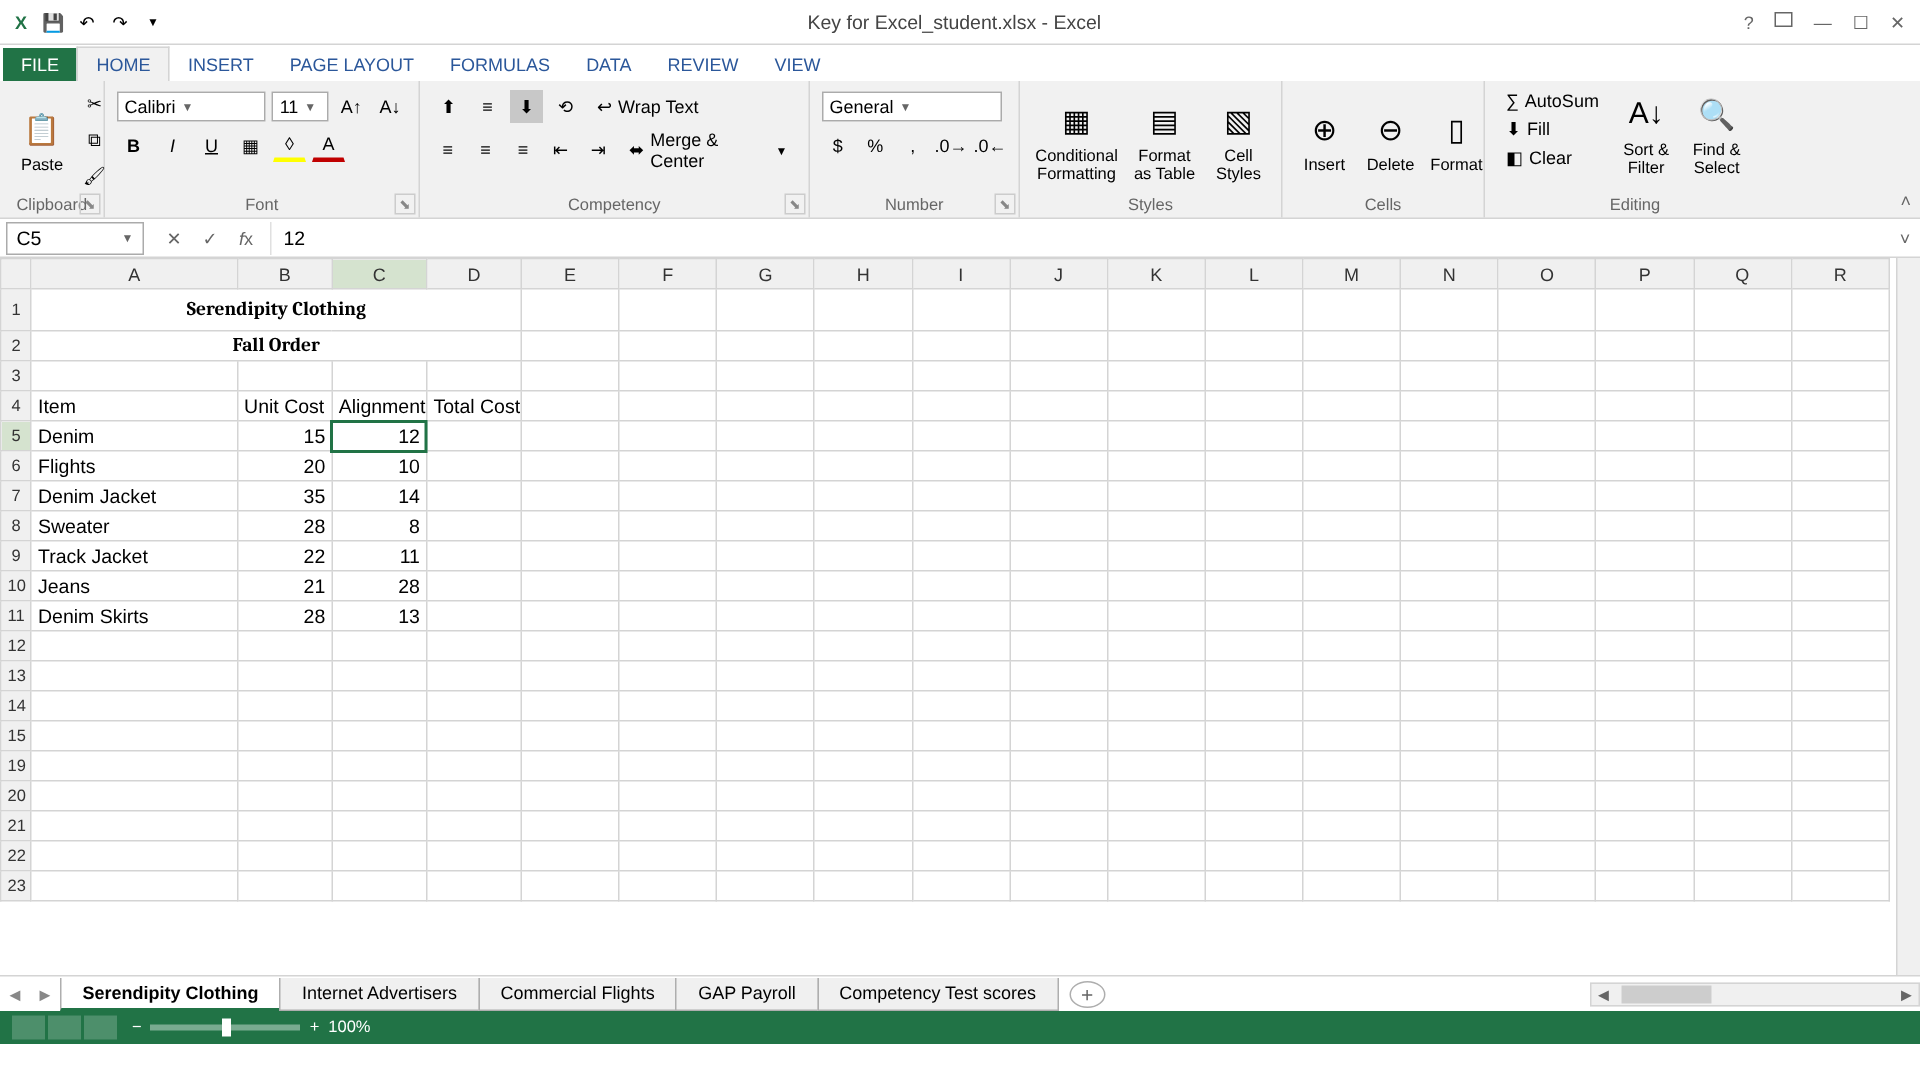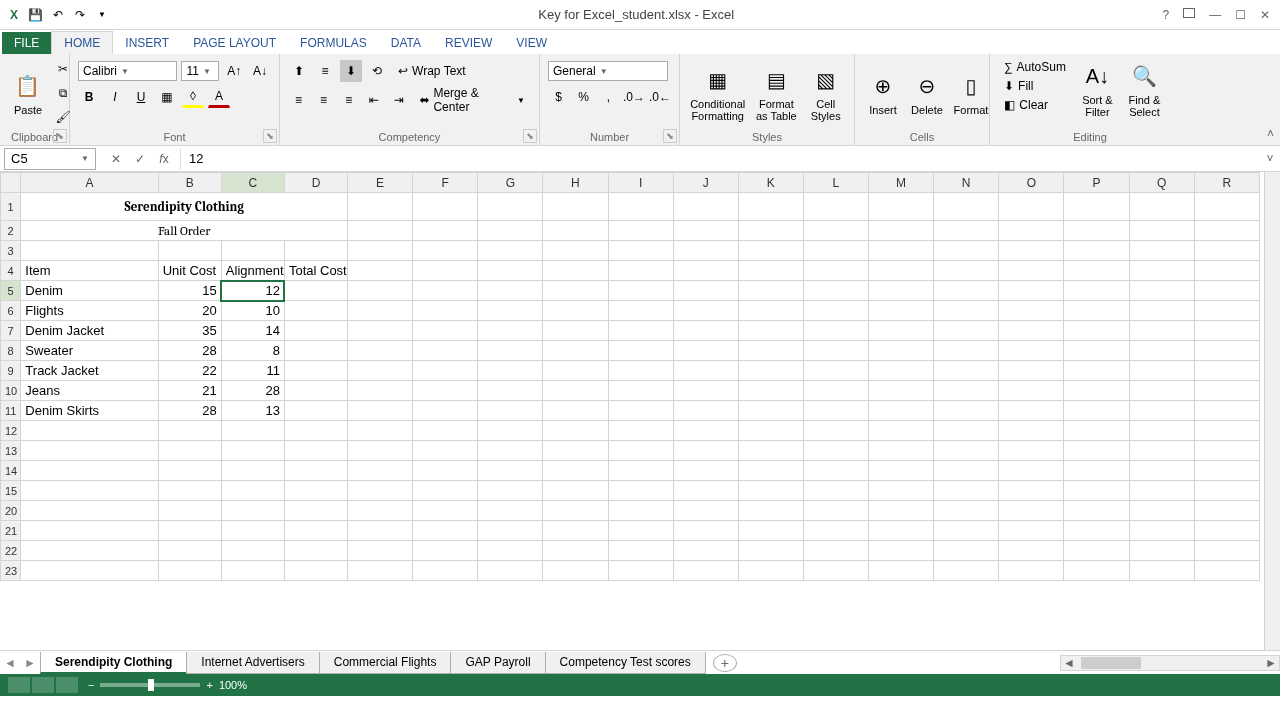--- a/index.html
+++ b/index.html
@@ -45,21 +45,21 @@
 
 .gridwrap { position: relative; height: 478px; overflow: hidden; }
 .gridwrap table { border-collapse: collapse; table-layout: fixed; width: 1260px; }
 .gridwrap th, .gridwrap td { border: 1px solid #d4d4d4; font-size: 13px; height: 20px; padding: 0 4px; overflow: hidden; white-space: nowrap; }
 .gridwrap th { background: #f0f0f0; font-weight: normal; color: #333; text-align: center; font-size: 12px; }
 .gridwrap th.rowh { width: 20px; font-size: 11px; }
 .gridwrap .corner { background: #f0f0f0; width: 20px; }
 .gridwrap th.colsel { background: #d5e3cf; }
 .gridwrap th.rowsel { background: #d5e3cf; }
 .title-cell { font-family: Cambria, Georgia, serif; font-size: 22px; font-weight: bold; text-align: center; }
-.subtitle-cell { font-family: Cambria, Georgia, serif; font-size: 16px; font-weight: normal; text-align: center; }
+.subtitle-cell { font-family: Cambria, Georgia, serif; font-size: 16px; font-weight: bold; text-align: center; }
 .numcell { text-align: right; }
 .selected-cell { outline: 2px solid #217346; outline-offset: -1px; background: #fff; }
 .vscroll { position: absolute; right: 0; top: 0; width: 16px; bottom: 0; background: #f0f0f0; border-left: 1px solid #d4d4d4; }
 
 
 .sheetbar { height: 24px; border-top: 1px solid #d4d4d4; display: flex; align-items: center; background: #fff; }
 .sheetbar .navbtn { width: 20px; text-align: center; color: #888; cursor: pointer; }
 .sheetbar .sheet { padding: 3px 14px; border: 1px solid #aeaeae; border-top: none; background: #f0f0f0; font-size: 12px; cursor: pointer; margin-right: -1px; position: relative; }
 .sheetbar .sheet.active { background: #fff; font-weight: bold; border-bottom: 2px solid #217346; }
 .sheetbar .addsheet { width: 24px; text-align: center; cursor: pointer; color: #666; border: 1px solid #aeaeae; border-radius: 50%; margin-left: 8px; height: 18px; line-height: 16px; font-size: 14px; }
@@ -632,20 +632,41 @@
           <td class="" style=""></td>
           <td class="" style=""></td>
           <td class="" style=""></td>
           <td class="" style=""></td>
           <td class="" style=""></td>
           <td class="" style=""></td>
           <td class="" style=""></td>
           <td class="" style=""></td>
         </tr>
         <tr>
+          <th class="rowh">19</th>
+          <td class="" style=""></td>
+          <td class="" style=""></td>
+          <td class="" style=""></td>
+          <td class="" style=""></td>
+          <td class="" style=""></td>
+          <td class="" style=""></td>
+          <td class="" style=""></td>
+          <td class="" style=""></td>
+          <td class="" style=""></td>
+          <td class="" style=""></td>
+          <td class="" style=""></td>
+          <td class="" style=""></td>
+          <td class="" style=""></td>
+          <td class="" style=""></td>
+          <td class="" style=""></td>
+          <td class="" style=""></td>
+          <td class="" style=""></td>
+          <td class="" style=""></td>
+        </tr>
+        <tr>
           <th class="rowh">20</th>
           <td class="" style=""></td>
           <td class="" style=""></td>
           <td class="" style=""></td>
           <td class="" style=""></td>
           <td class="" style=""></td>
           <td class="" style=""></td>
           <td class="" style=""></td>
           <td class="" style=""></td>
           <td class="" style=""></td>

